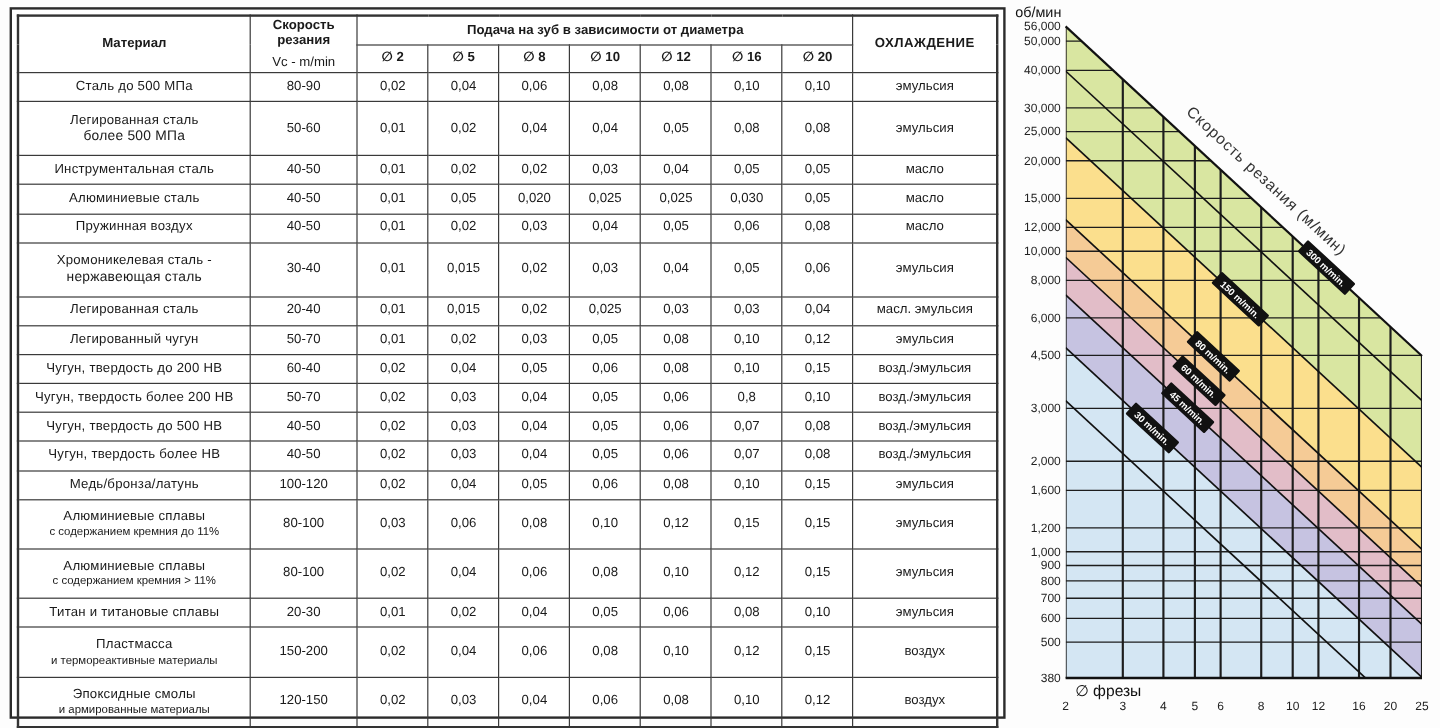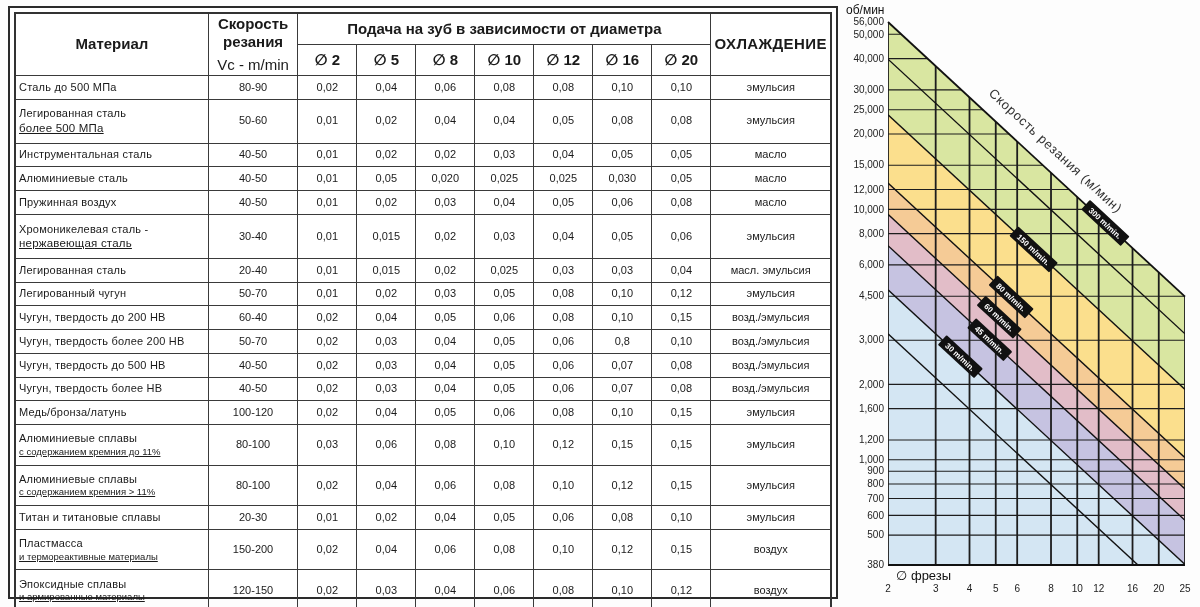--- a/index.html
+++ b/index.html
@@ -5,24 +5,24 @@
   html,body{margin:0;padding:0;background:#fff;}
   body{width:1200px;height:607px;position:relative;overflow:hidden;
        font-family:"Liberation Sans","DejaVu Sans",sans-serif;color:#1a1a1a;}
   .page{position:absolute;inset:0;background:#fdfdfd;}
   .table-wrap{position:absolute;left:8px;top:6px;width:830px;height:593px;
       border:2px solid #2b2b2b;padding:4px;box-sizing:border-box;background:#fff;}
   table.params{width:100%;height:100%;border-collapse:collapse;table-layout:fixed;
       border:2px solid #333;}
   table.params th,table.params td{border:1px solid #3a3a3a;padding:1px 3px;
       font-size:11px;line-height:1.22;vertical-align:middle;}
-  table.params th{font-weight:bold;font-size:15px;text-align:center;}
-  td.mat{text-align:left;padding-left:6px;font-size:11.5px;letter-spacing:.2px;}
+  table.params th{font-weight:bold;font-size:11px;text-align:center;}
+  td.mat{text-align:center;padding-left:6px;font-size:11.5px;letter-spacing:.2px;}
   td.c{text-align:center;}
-  .name2{font-size:11.5px;text-decoration:underline;}
+  .name2{font-size:11.5px;}
   .name2.small{font-size:9.5px;letter-spacing:0;}
   th.cool{vertical-align:bottom;padding-bottom:7px;letter-spacing:.4px;}
   .spd-sub{margin-top:4px;font-weight:normal;}
   .chart-col{position:absolute;left:840px;top:0;width:360px;height:607px;}
   svg text{font-family:"Liberation Sans","DejaVu Sans",sans-serif;}
 </style>
 </head>
 <body>
 
 <div class="page">
@@ -301,21 +301,21 @@
             <td class="c">0,04</td>
             <td class="c">0,06</td>
             <td class="c">0,08</td>
             <td class="c">0,10</td>
             <td class="c">0,12</td>
             <td class="c">0,15</td>
             <td class="c">воздух</td>
           </tr>
           <tr>
             <td class="mat">
-              <div>Эпоксидные сплавы</div>
+              <div>Эпоксидные смолы</div>
               <div class="name2 small">и армированные материалы</div>
             </td>
             <td class="c">120-150</td>
             <td class="c">0,02</td>
             <td class="c">0,03</td>
             <td class="c">0,04</td>
             <td class="c">0,06</td>
             <td class="c">0,08</td>
             <td class="c">0,10</td>
             <td class="c">0,12</td>

